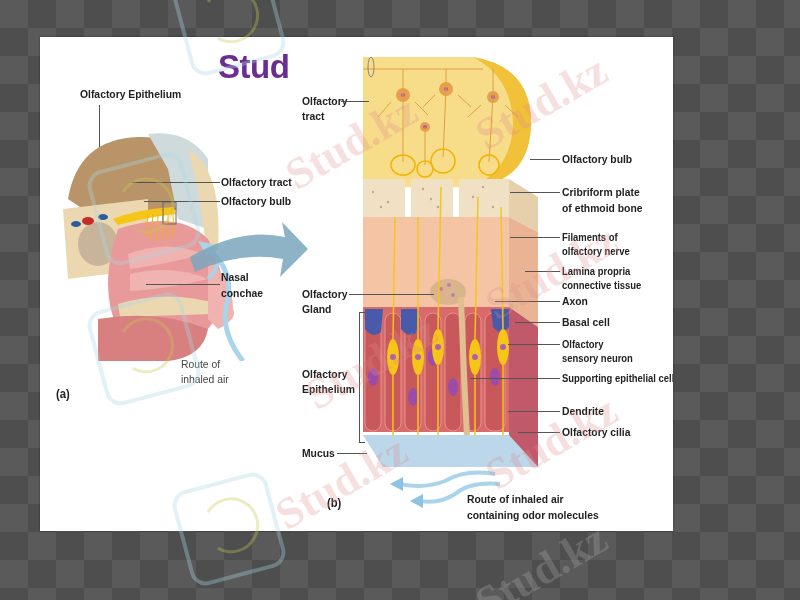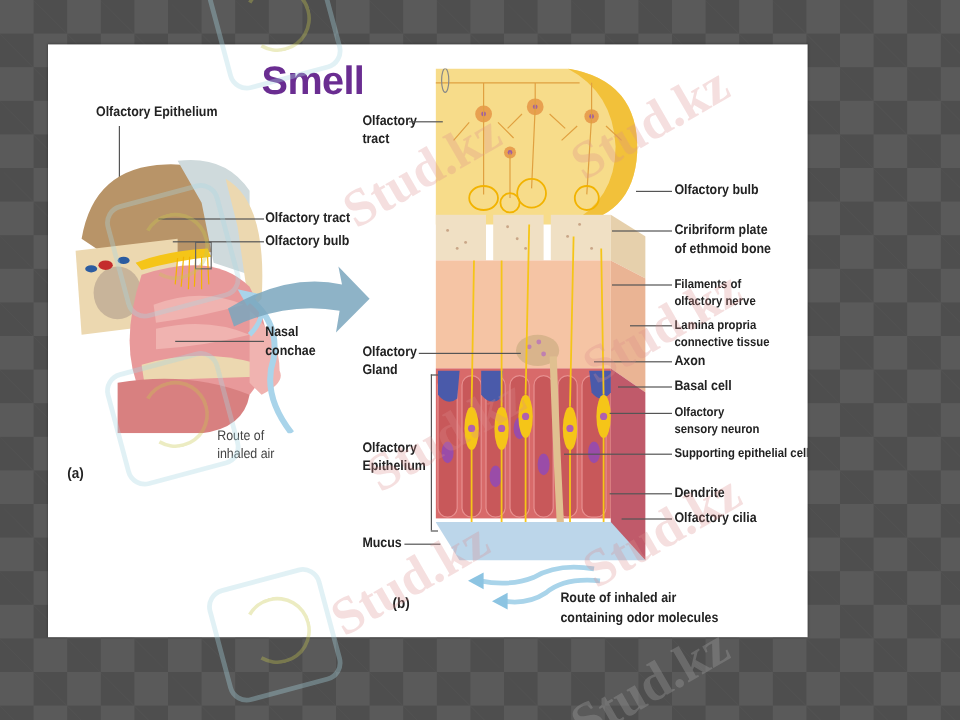--- a/index.html
+++ b/index.html
@@ -29,21 +29,21 @@
   .wm{position:absolute;font-family:"Liberation Serif",serif;font-size:44px;font-weight:bold;color:rgba(220,140,140,.28);transform:rotate(-30deg);white-space:nowrap;pointer-events:none;}
   .wm-outer{position:absolute;font-family:"Liberation Serif",serif;font-size:44px;font-weight:bold;color:rgba(160,160,160,.35);transform:rotate(-30deg);white-space:nowrap;pointer-events:none;}
   .logo-wm{position:absolute;width:90px;height:90px;border:4px solid rgba(170,215,225,.35);border-radius:16px;transform:rotate(-15deg);pointer-events:none;}
   .logo-wm::after{content:"";position:absolute;left:20px;top:14px;width:50px;height:50px;border-radius:50%;border:3px solid rgba(200,200,80,.35);border-left-color:transparent;}
 </style>
 </head>
 <body>
 
 <div class="slide">
 
-  <div class="title">Smell</div>
+  <div class="title">Stud</div>
 
   <div>
     <div class="lbl" style="left:40px;top:50px;">Olfactory Epithelium</div>
     <div class="vline" style="left:59px;top:68px;height:55px;"></div>
 
     <svg style="left:18px;top:92px;" width="200" height="232" viewBox="0 0 200 232">
 
       <path d="M10 70 Q20 10 80 8 Q120 6 130 40 L128 80 L40 90 Z" fill="#b89468"></path>
       <path d="M90 5 Q130 0 150 30 L150 100 L120 90 L110 40 Z" fill="#cfdadc"></path>
       <path d="M130 20 Q165 40 160 120 L150 130 L140 60 Z" fill="#ecd8b0"></path>

